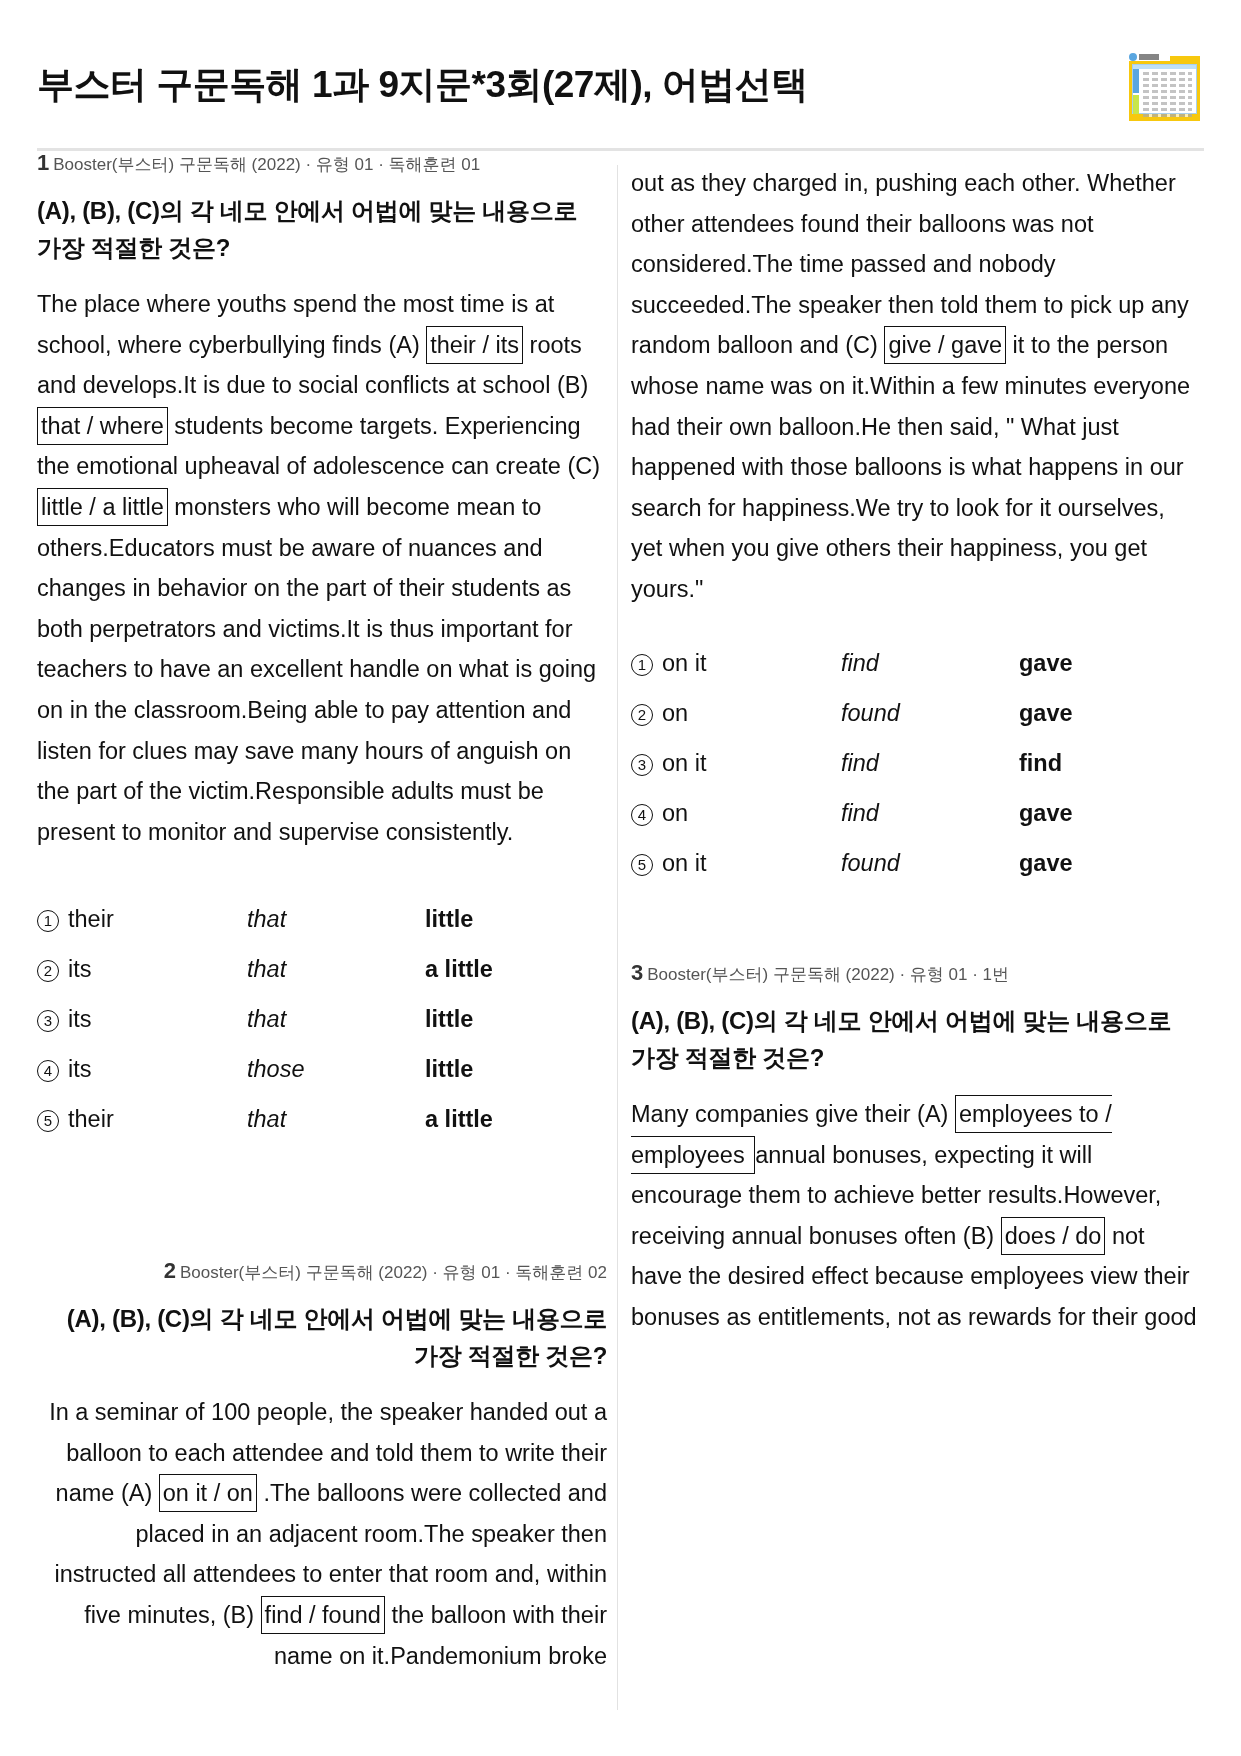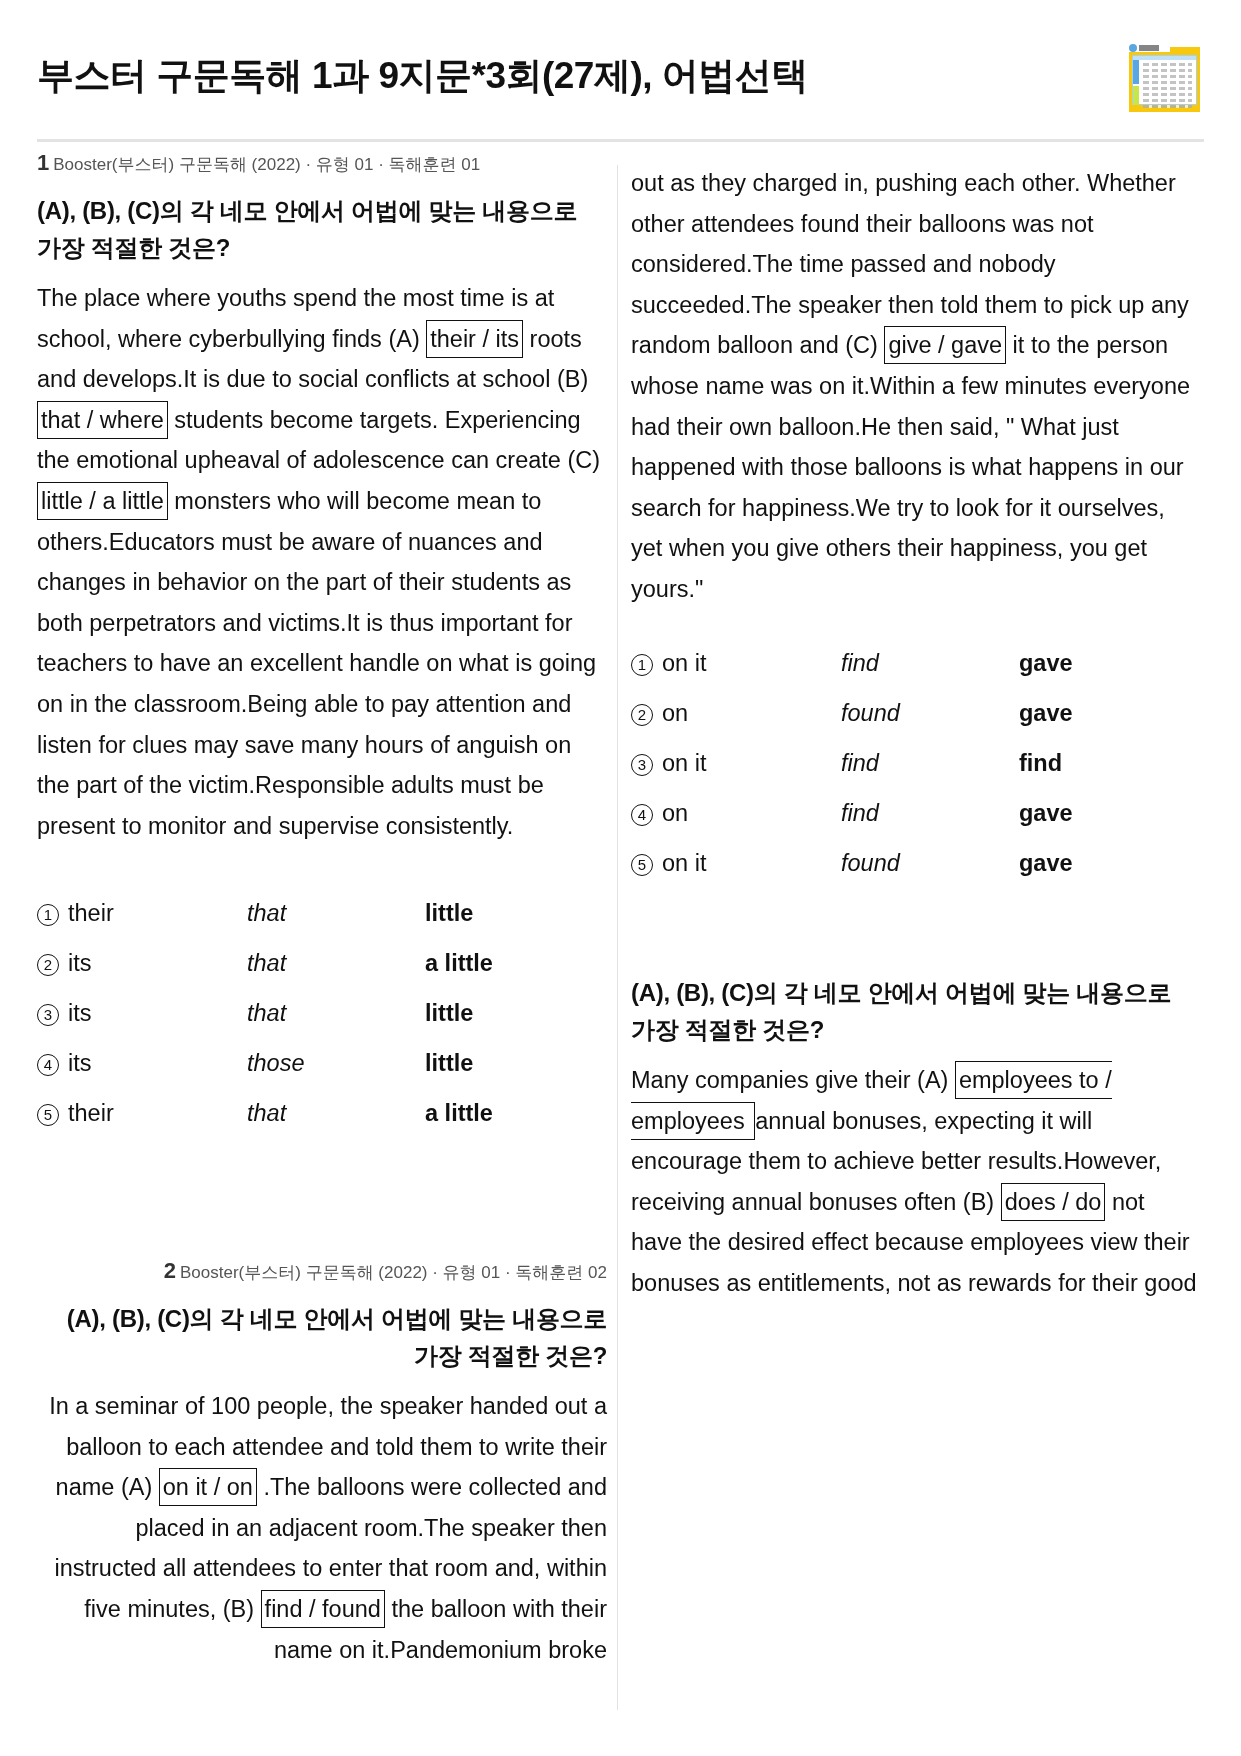--- a/index.html
+++ b/index.html
@@ -1,40 +1,40 @@
 <!DOCTYPE html>
 <html><head>
 <meta charset="utf-8">
 <style>
   * { box-sizing: border-box; margin: 0; padding: 0; }
   html, body { width: 1241px; height: 1756px; background: #ffffff; overflow: hidden; }
   body { font-family: "Liberation Sans", "DejaVu Sans", sans-serif; color: #111; position: relative; }
 
-  .header { position: absolute; left: 37px; top: 3px; width: 1167px; height: 139px; border-bottom: 3px solid #e3e3e3; }
+  .header { position: absolute; left: 37px; top: 12px; width: 1167px; height: 139px; border-bottom: 3px solid #e3e3e3; }
   .page-title { position: absolute; left: 0; top: 48px; font-size: 37px; font-weight: bold; letter-spacing: -0.5px; color: #111; white-space: nowrap; }
   .thumb { position: absolute; right: 4px; top: 41px; width: 71px; height: 68px; }
   .thumb .logo-dot { position: absolute; left: 0; top: 0; width: 8px; height: 8px; border-radius: 50%; background: #5aa6e0; }
   .thumb .logo-txt { position: absolute; left: 10px; top: 1px; width: 20px; height: 6px; background: #333; opacity: .6; }
   .thumb .tab { position: absolute; right: 0; top: 3px; width: 30px; height: 7px; background: #f7c80e; }
   .thumb .body { position: absolute; left: 0; top: 8px; width: 71px; height: 60px; background: #f7c80e; }
   .thumb .inner { position: absolute; left: 3px; top: 3px; width: 65px; height: 50px; background: #fff; border: 1px solid #a7d0ef; }
   .thumb .inner .row { height: 3px; margin: 3px 4px 0 10px; background: repeating-linear-gradient(90deg,#aaa 0 6px,#fff 6px 9px); opacity: .7; }
   .thumb .inner .band { height: 4px; background: #bfe0f6; }
   .thumb .inner .side { position: absolute; left: 0; top: 4px; width: 6px; height: 24px; background: #5aa6e0; }
   .thumb .inner .green { position: absolute; left: 0; top: 30px; width: 6px; height: 19px; background: #c8e64a; }
 
   .divider { position: absolute; left: 617px; top: 165px; width: 1px; height: 1545px; background: #e2e2e2; }
 
   .col { position: absolute; width: 570px; }
   .col-left { left: 37px; top: 150px; }
 
   .q-meta { font-size: 17px; color: #555; white-space: nowrap; line-height: 26px; }
   .q-num { font-size: 22px; font-weight: bold; color: #333; margin-right: 4px; }
   .q-prompt { font-size: 24px; font-weight: bold; line-height: 37px; margin-top: 14px; color: #111; letter-spacing: -0.3px; }
-  .passage { font-size: 23.5px; line-height: 40.6px; margin-top: 12px; color: #111; }
+  .passage { font-size: 23.5px; line-height: 40.6px; margin-top: 18px; color: #111; }
   .box { border: 1.5px solid #111; padding: 0 3px; display: inline; line-height: 40.6px; padding-top: 5px; padding-bottom: 5px; }
 
   .choices { margin-top: 42px; }
   .choice { display: flex; font-size: 23.5px; height: 50px; align-items: center; }
   .choice .c1 { width: 210px; display: flex; align-items: center; }
   .choice .c2 { width: 178px; font-style: italic; }
   .choice .c3 { width: 178px; font-weight: bold; }
   .circ { display: inline-block; width: 22px; height: 22px; border: 1.3px solid #111; border-radius: 50%; font-size: 15px; line-height: 20px; text-align: center; margin-right: 9px; position: relative; top: 2px; }
 
   .q2 { position: absolute; left: 37px; top: 1258px; width: 570px; text-align: right; }
@@ -171,15 +171,18 @@
       <span class="c1">
         <span class="circ">5</span>
         <span>on it</span>
       </span>
       <span class="c2">found</span>
       <span class="c3">gave</span>
     </div>
 </div>
 
 <div class="q3">
+  <div class="q-meta">
+    <span class="q-num">3</span><span>Booster(부스터) 구문독해 (2022) · 유형 01 · 1번</span>
+  </div>
   <div class="q-prompt">(A), (B), (C)의 각 네모 안에서 어법에 맞는 내용으로 가장 적절한 것은?</div>
   <div class="passage"><span>Many companies give their (A) </span><span class="box">employees to / employees </span><span> annual bonuses, expecting it will encourage them to achieve better results.However,  receiving annual bonuses often (B) </span><span class="box">does / do</span><span> not have the desired effect because employees view their bonuses as entitlements, not as rewards for their good</span></div>
 </div>
 
 </body></html>

